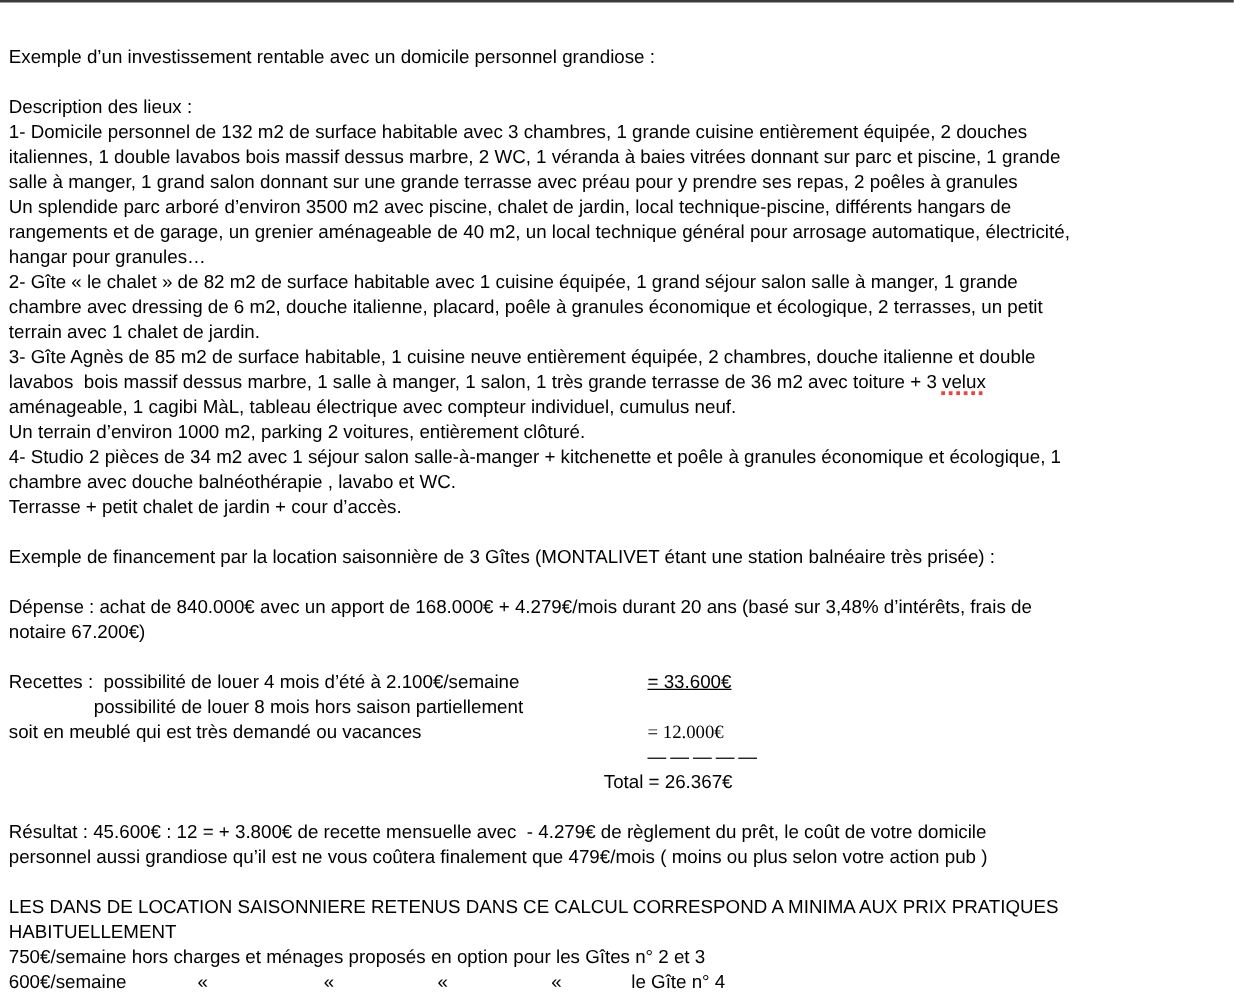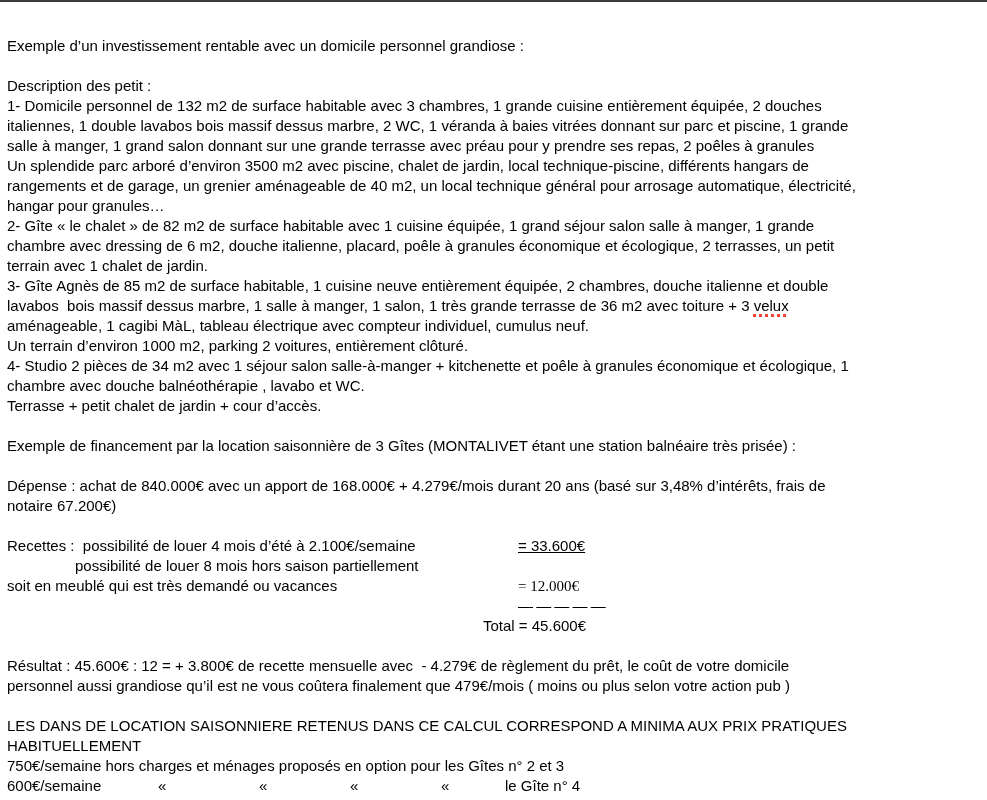--- a/index.html
+++ b/index.html
@@ -49,21 +49,21 @@
     letter-spacing: -0.5px;
   }
 </style>
 </head>
 <body>
 
 <div class="top-edge"></div>
 <div class="doc">
     <div class="line"><span>Exemple d’un investissement rentable avec un domicile personnel grandiose :</span></div>
     <div class="line"></div>
-    <div class="line"><span>Description des petit :</span></div>
+    <div class="line"><span>Description des lieux :</span></div>
     <div class="line"><span>1- Domicile personnel de 132 m2 de surface habitable avec 3 chambres, 1 grande cuisine entièrement équipée, 2 douches</span></div>
     <div class="line"><span>italiennes, 1 double lavabos bois massif dessus marbre, 2 WC, 1 véranda à baies vitrées donnant sur parc et piscine, 1 grande</span></div>
     <div class="line"><span>salle à manger, 1 grand salon donnant sur une grande terrasse avec préau pour y prendre ses repas, 2 poêles à granules</span></div>
     <div class="line"><span>Un splendide parc arboré d’environ 3500 m2 avec piscine, chalet de jardin, local technique-piscine, différents hangars de</span></div>
     <div class="line"><span>rangements et de garage, un grenier aménageable de 40 m2, un local technique général pour arrosage automatique, électricité,</span></div>
     <div class="line"><span>hangar pour granules…</span></div>
     <div class="line"><span>2- Gîte « le chalet » de 82 m2 de surface habitable avec 1 cuisine équipée, 1 grand séjour salon salle à manger, 1 grande</span></div>
     <div class="line"><span>chambre avec dressing de 6 m2, douche italienne, placard, poêle à granules économique et écologique, 2 terrasses, un petit</span></div>
     <div class="line"><span>terrain avec 1 chalet de jardin.</span></div>
     <div class="line"><span>3- Gîte Agnès de 85 m2 de surface habitable, 1 cuisine neuve entièrement équipée, 2 chambres, douche italienne et double</span></div>
@@ -76,21 +76,21 @@
     <div class="line"></div>
     <div class="line"><span>Exemple de financement par la location saisonnière de 3 Gîtes (MONTALIVET étant une station balnéaire très prisée) :</span></div>
     <div class="line"></div>
     <div class="line"><span>Dépense : achat de 840.000€ avec un apport de 168.000€ + 4.279€/mois durant 20 ans (basé sur 3,48% d’intérêts, frais de</span></div>
     <div class="line"><span>notaire 67.200€)</span></div>
     <div class="line"></div>
     <div class="line"><span>Recettes :  possibilité de louer 4 mois d’été à 2.100€/semaine</span><span class="abs" style="left: 511px; text-decoration: underline;">= 33.600€</span></div>
     <div class="line" style="padding-left: 68px;"><span>possibilité de louer 8 mois hors saison partiellement</span></div>
     <div class="line"><span>soit en meublé qui est très demandé ou vacances</span><span class="abs" style="left: 511px; font-family: Liberation Serif, serif;">= 12.000€</span></div>
     <div class="line"><span class="dashes abs" style="left: 511px;">— — — — —</span></div>
-    <div class="line"><span class="abs" style="left: 476px;">Total = 45.600€</span></div>
+    <div class="line"><span class="abs" style="left: 476px;">Total = 26.367€</span></div>
     <div class="line"></div>
     <div class="line"><span>Résultat : 45.600€ : 12 = + 3.800€ de recette mensuelle avec  - 4.279€ de règlement du prêt, le coût de votre domicile</span></div>
     <div class="line"><span>personnel aussi grandiose qu’il est ne vous coûtera finalement que 479€/mois ( moins ou plus selon votre action pub )</span></div>
     <div class="line"></div>
     <div class="line"><span>LES DANS DE LOCATION SAISONNIERE RETENUS DANS CE CALCUL CORRESPOND A MINIMA AUX PRIX PRATIQUES</span></div>
     <div class="line"><span>HABITUELLEMENT</span></div>
     <div class="line"><span>750€/semaine hors charges et ménages proposés en option pour les Gîtes n° 2 et 3</span></div>
     <div class="line"><span>600€/semaine</span><span class="abs" style="left: 151px;">«</span><span class="abs" style="left: 252px;">«</span><span class="abs" style="left: 343px;">«</span><span class="abs" style="left: 434px;">«</span><span class="abs" style="left: 498px;">le Gîte n° 4</span></div>
   </div>
 

